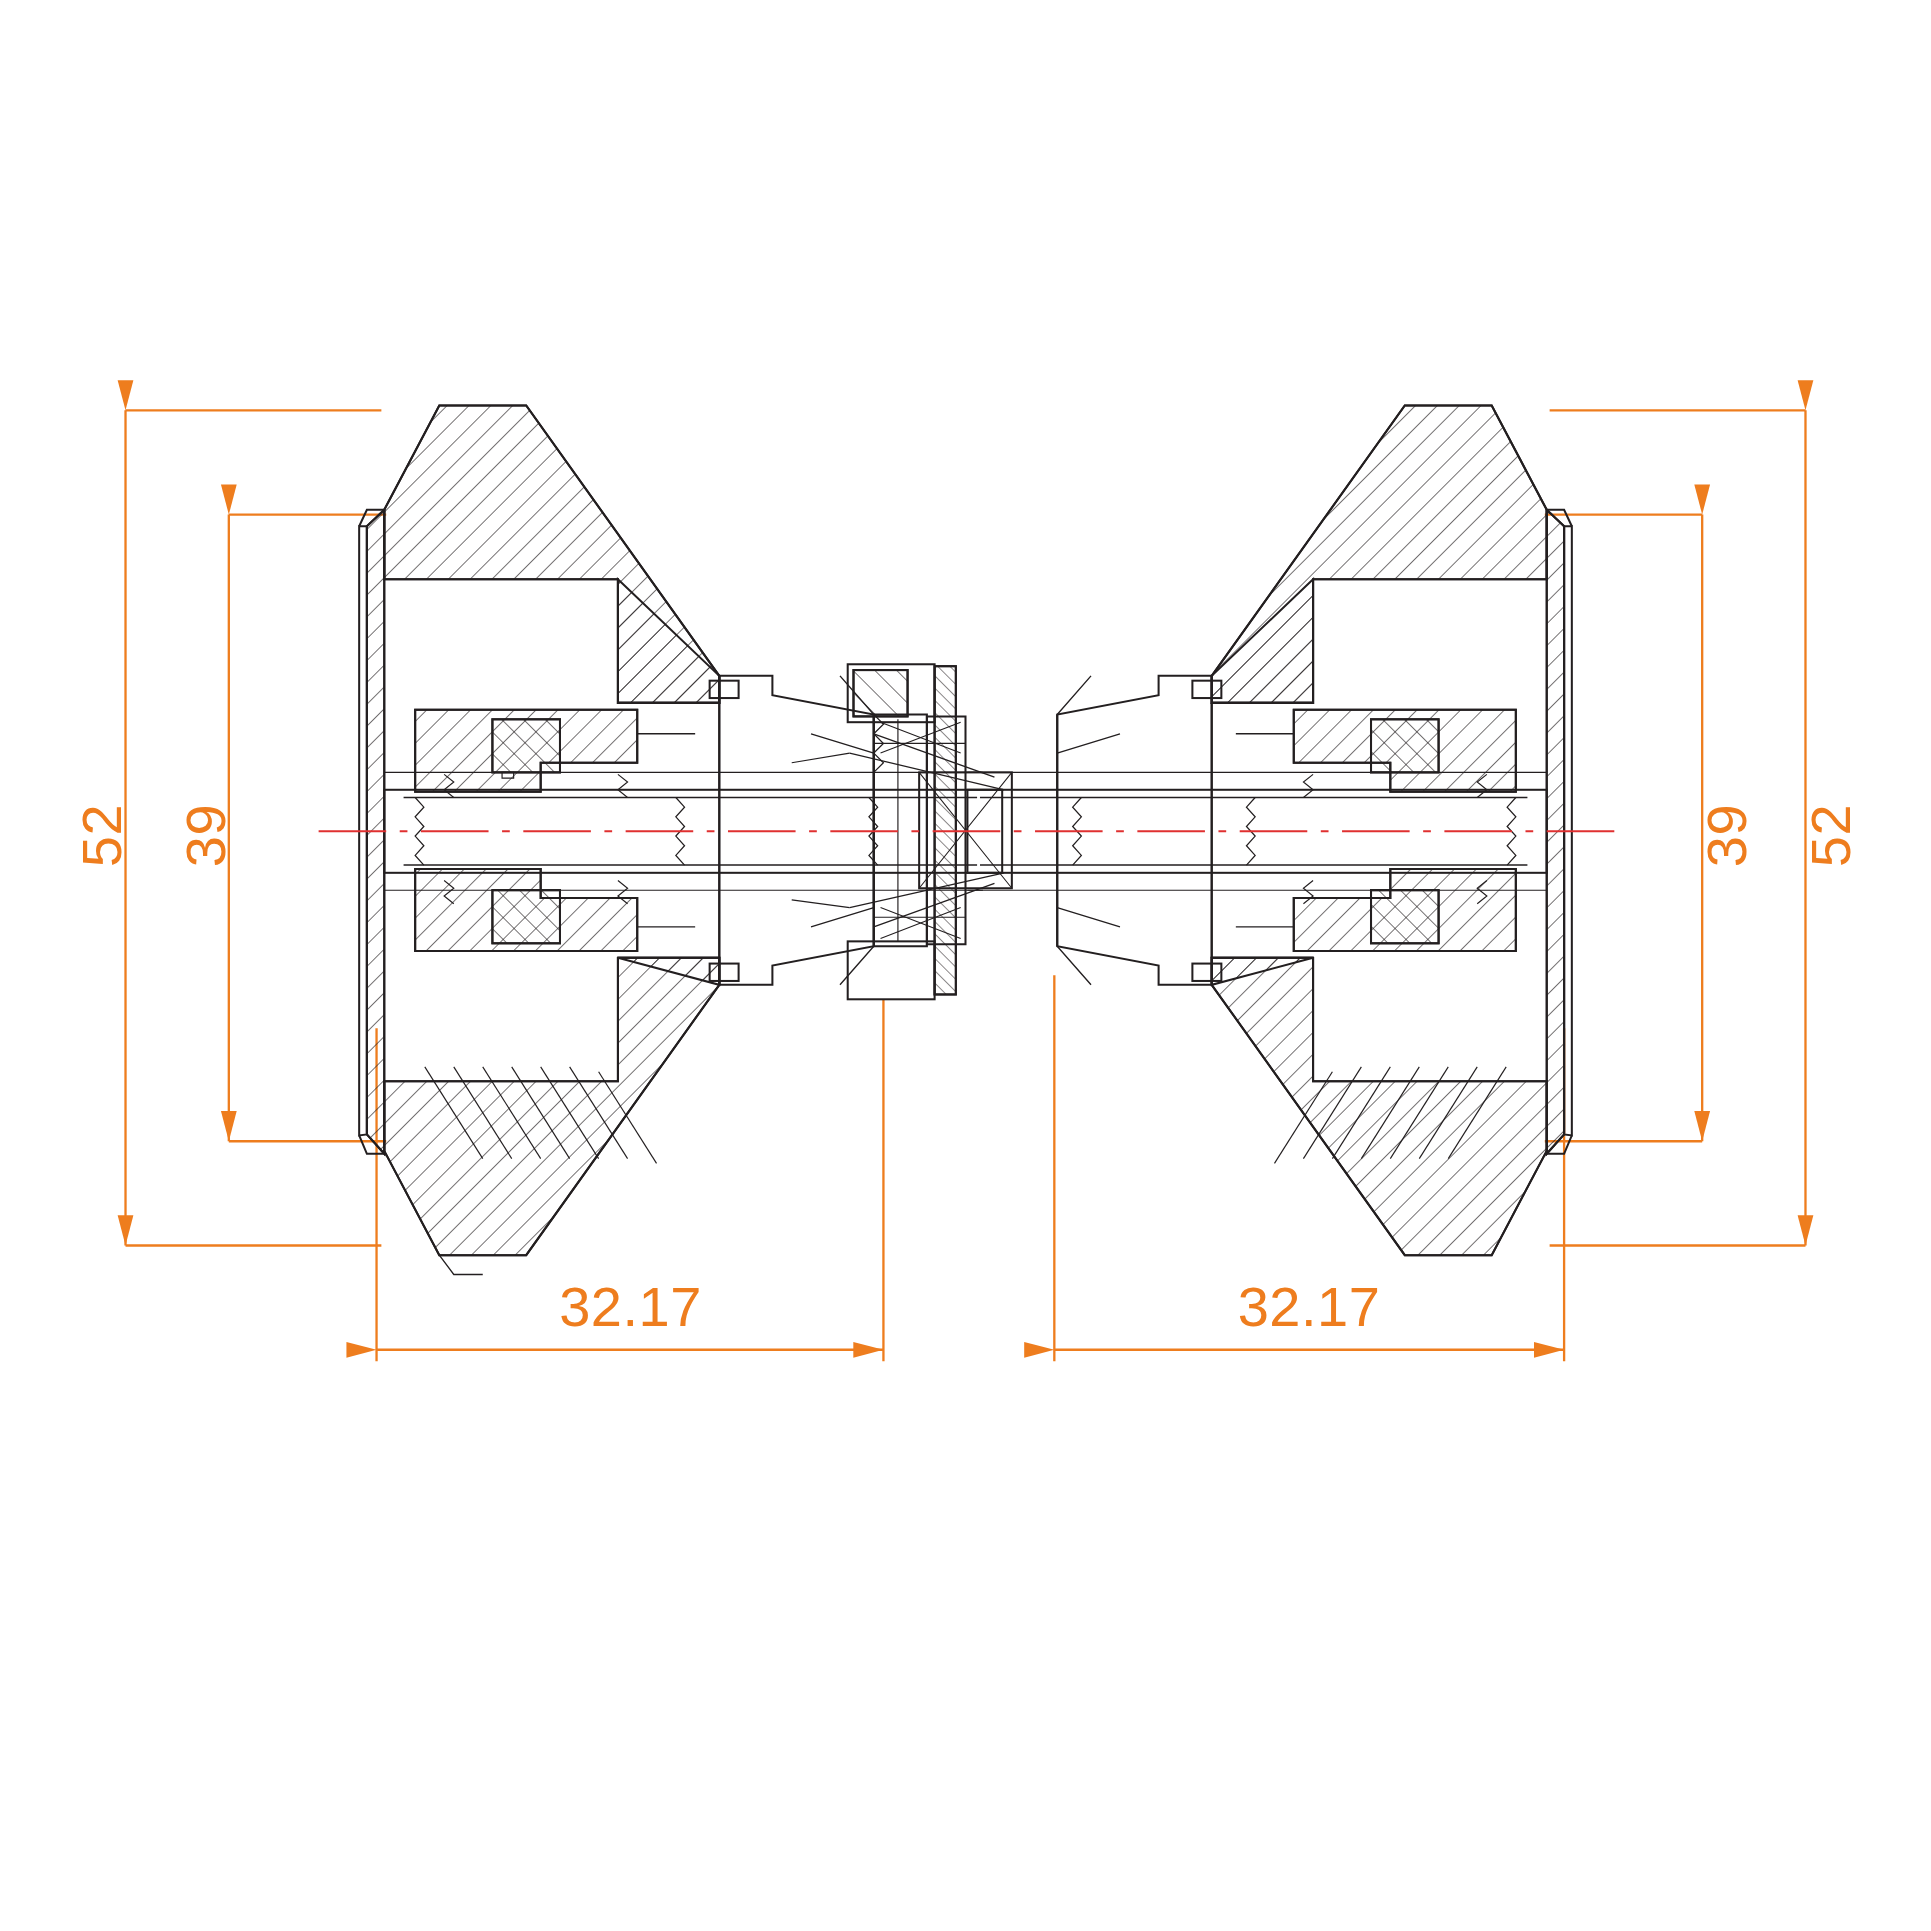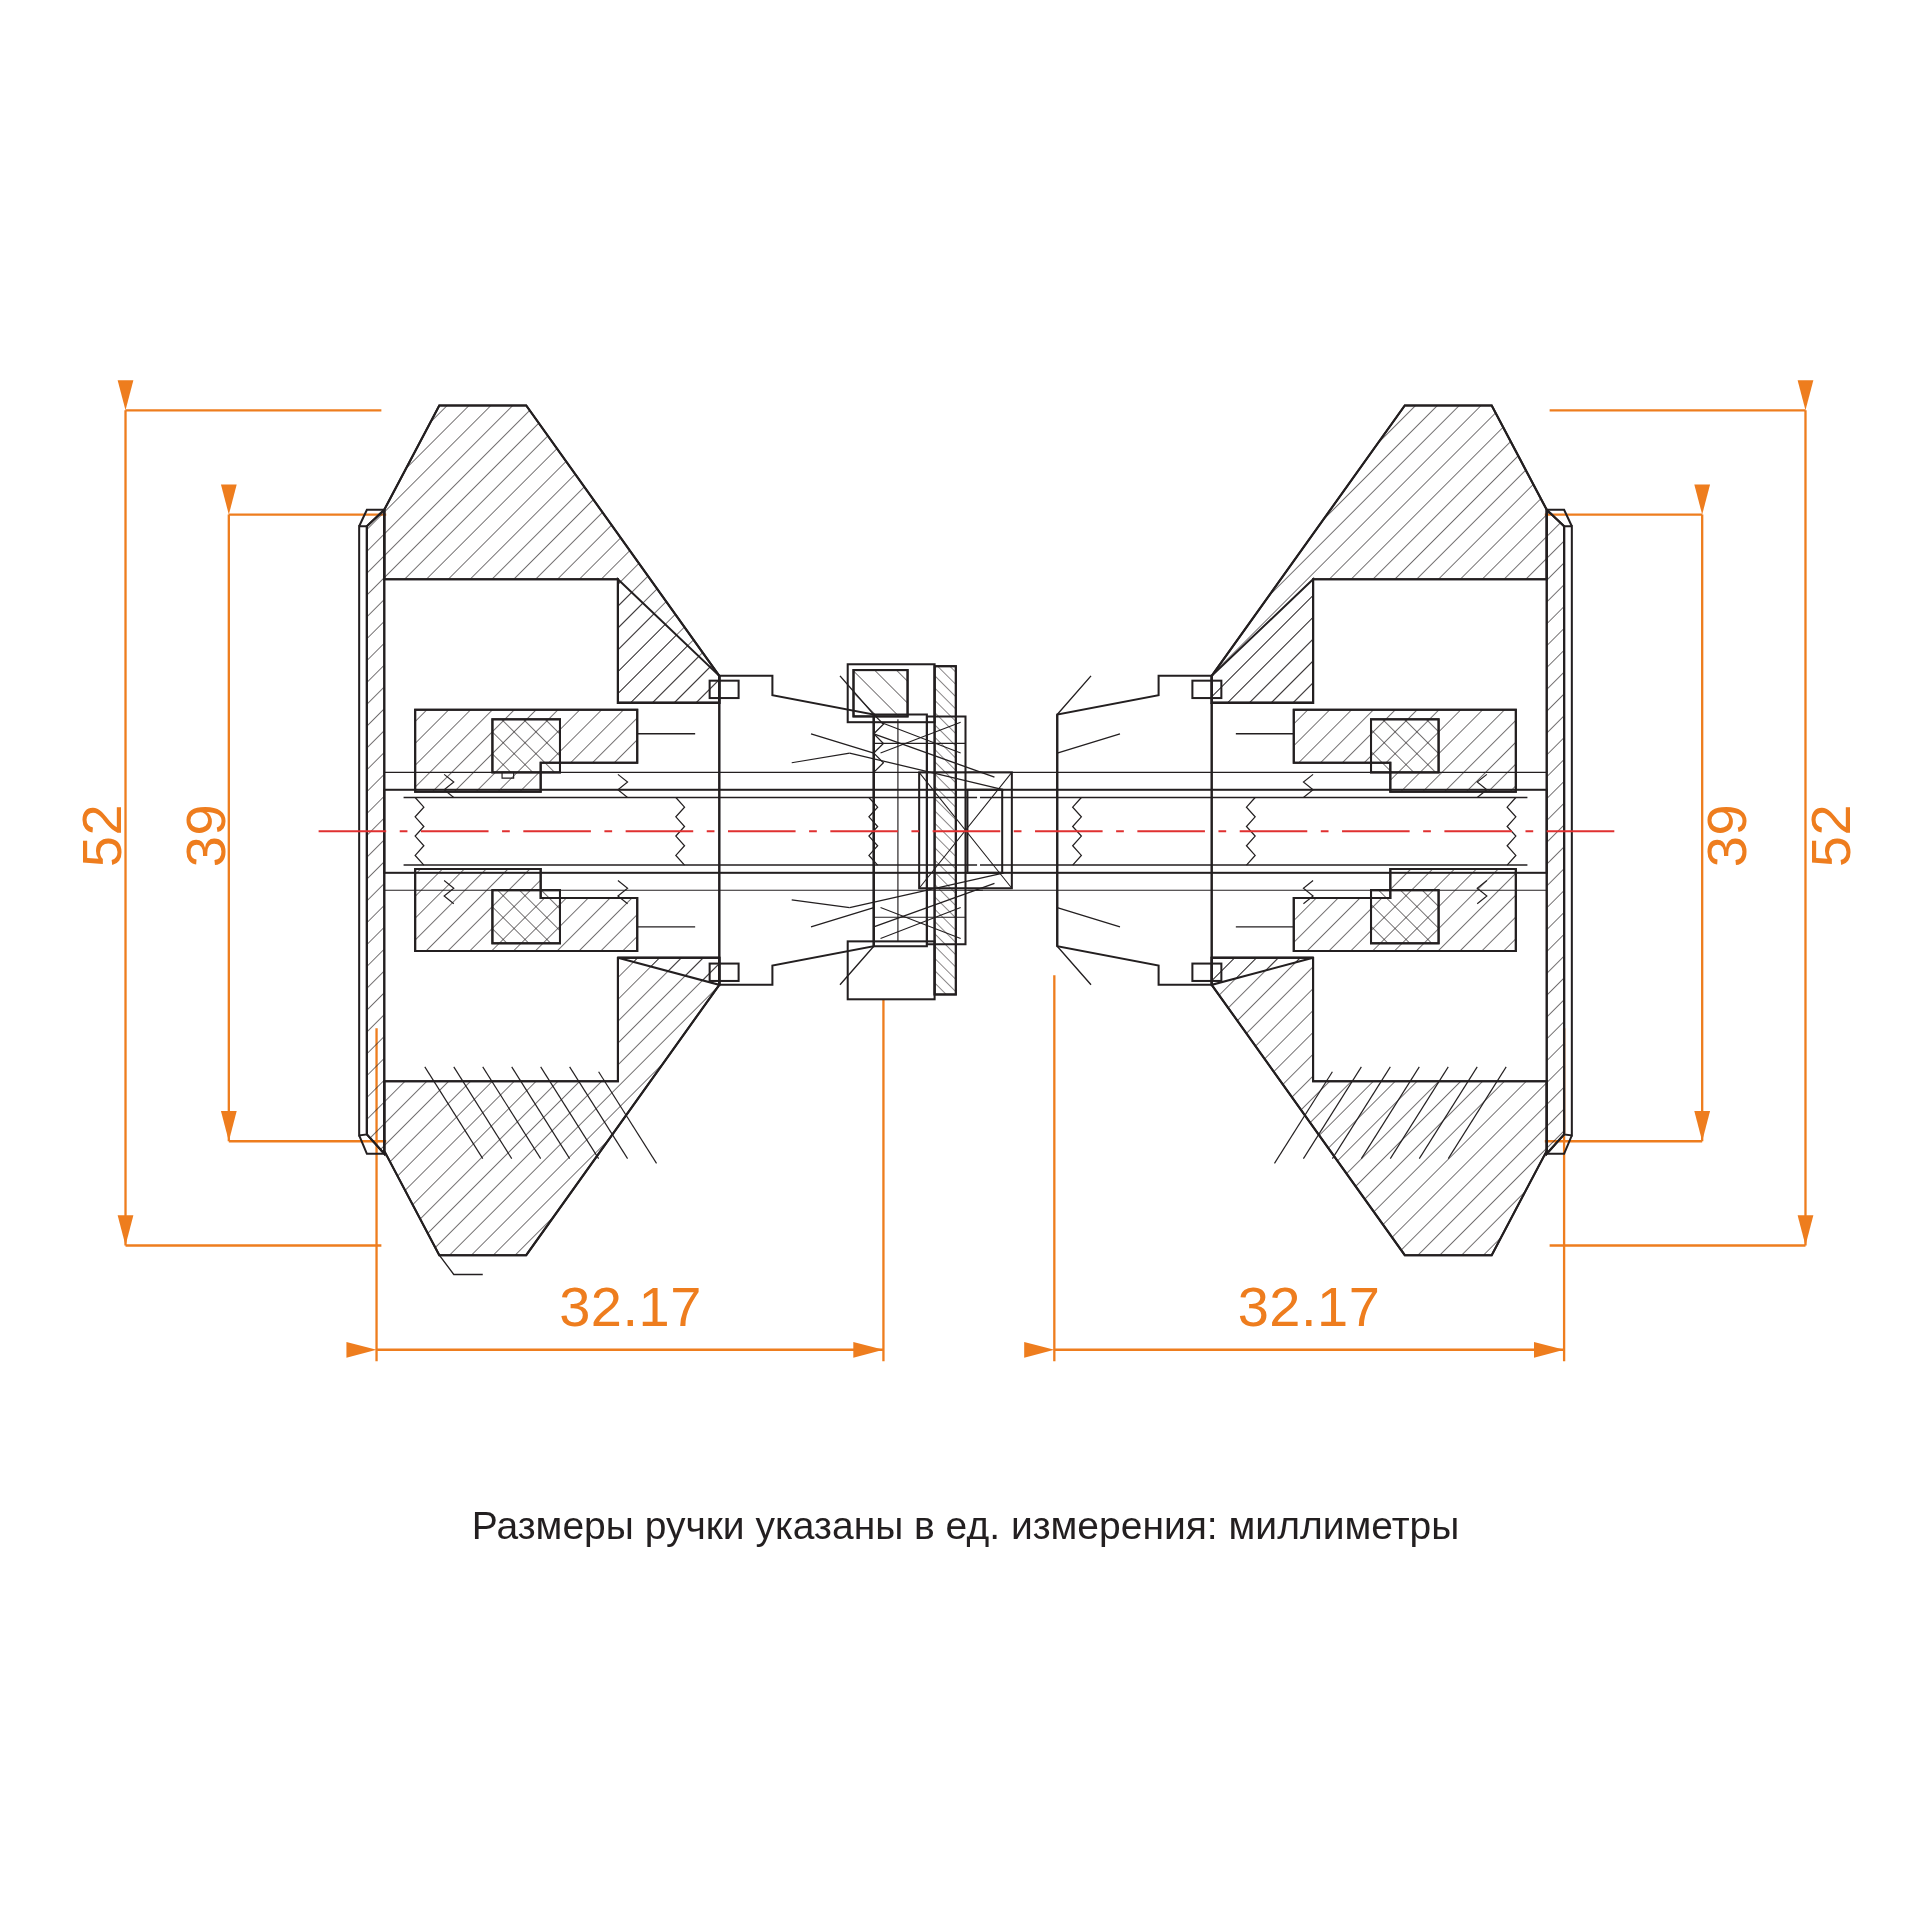--- a/index.html
+++ b/index.html
@@ -257,15 +257,14 @@
   <div class="dim-label vert" style="left:147px; top:803px; width:116px; text-align:center;">39</div>
 
   <div class="dim-label vert" style="left:1668px; top:803px; width:116px; text-align:center;">39</div>
 
   <div class="dim-label vert" style="left:1772px; top:803px; width:116px; text-align:center;">52</div>
 
   <div class="dim-label" style="left:377px; top:1274px; width:507px; text-align:center;">32.17</div>
 
   <div class="dim-label" style="left:1054px; top:1274px; width:510px; text-align:center;">32.17</div>
 
-  <div class="caption">Размеры ручки указаны в ед. измерения: миллиметры</div>
 </div>
 
 
 </body></html>

